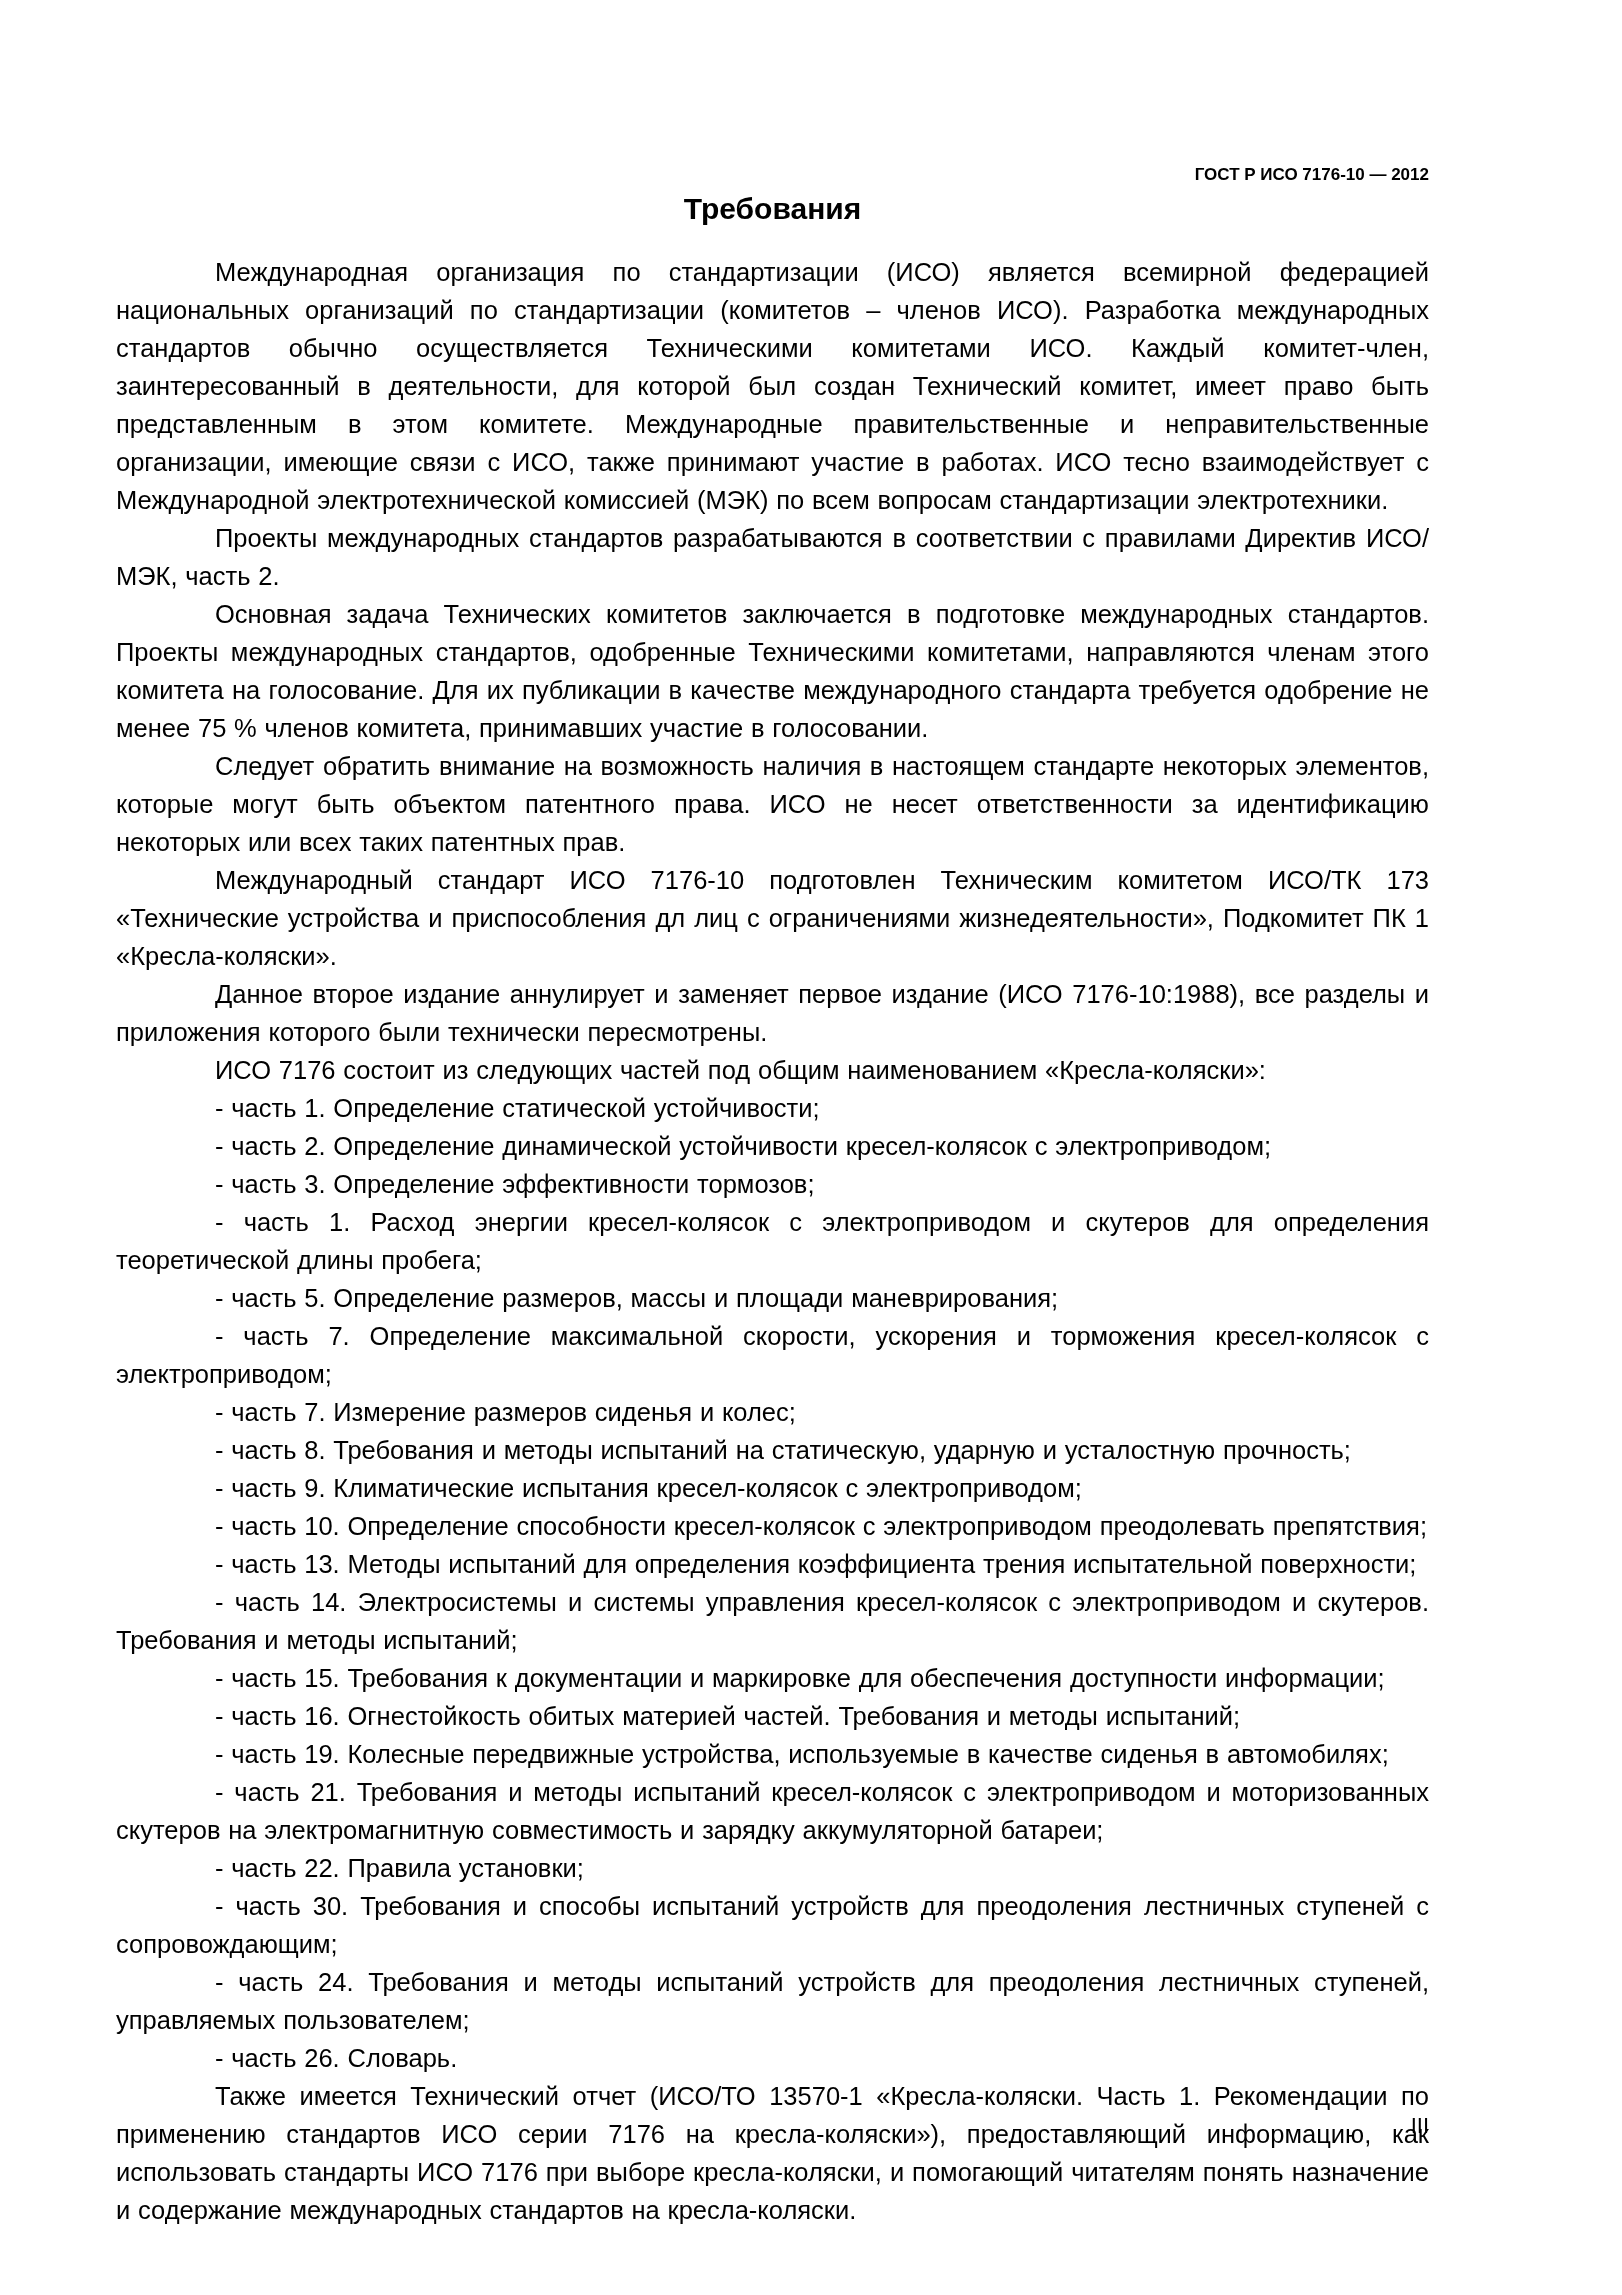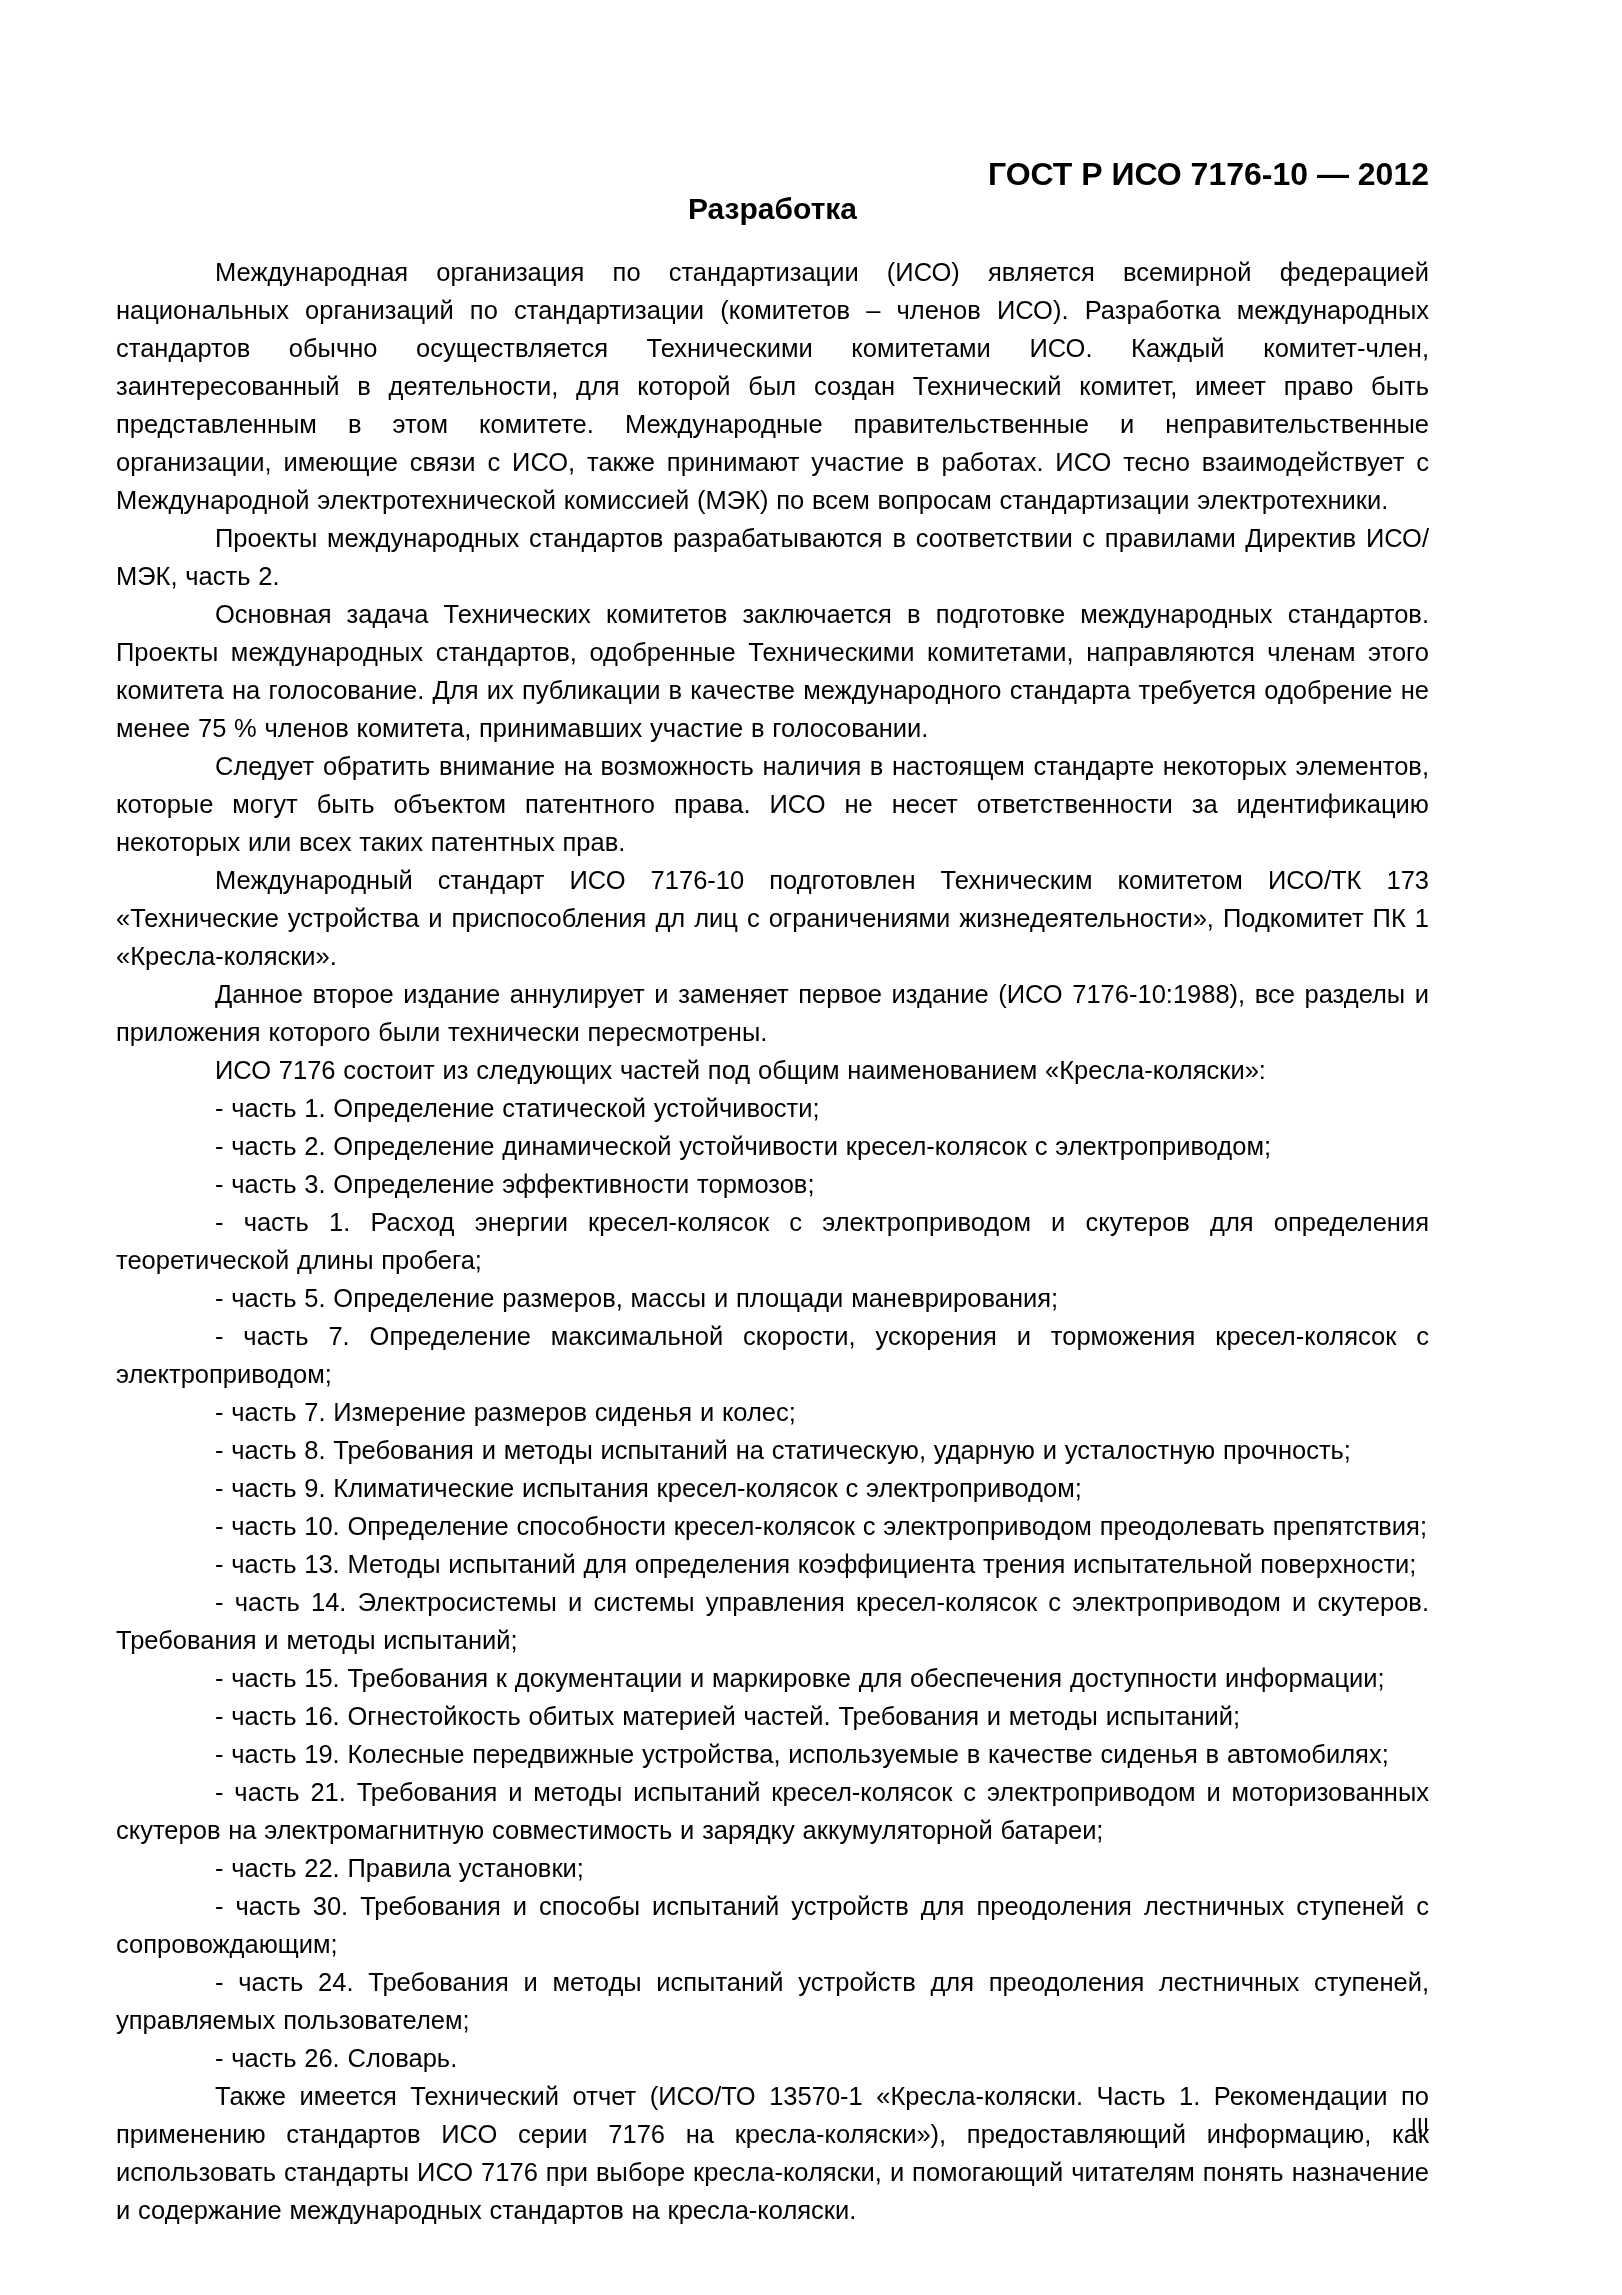--- a/index.html
+++ b/index.html
@@ -15,21 +15,21 @@
     color: #000000;
     font-family: "Liberation Sans", sans-serif;
     overflow: hidden;
   }
   .doc-header {
     position: absolute;
     top: 160px;
     left: 116px;
     right: 194px;
     text-align: right;
-    font-size: 32px;
+    font-size: 17px;
     line-height: 29px;
     font-weight: bold;
     white-space: nowrap;
   }
   .doc-title {
     position: absolute;
     top: 190px;
     left: 116px;
     right: 194px;
     margin: 0;
@@ -63,21 +63,21 @@
     line-height: 29px;
   }
 </style>
 </head>
 <body>
 
 <div class="page">
 
   <div class="doc-header">ГОСТ Р ИСО 7176-10 — 2012</div>
 
-  <h1 class="doc-title">Разработка</h1>
+  <h1 class="doc-title">Требования</h1>
 
   <div class="doc-body">
     <p>Международная организация по стандартизации (ИСО) является всемирной федерацией национальных организаций по стандартизации (комитетов – членов ИСО). Разработка международных стандартов обычно осуществляется Техническими комитетами ИСО. Каждый комитет-член, заинтересованный в деятельности, для которой был создан Технический комитет, имеет право быть представленным в этом комитете. Международные правительственные и неправительственные организации, имеющие связи с ИСО, также принимают участие в работах. ИСО тесно взаимодействует с Международной электротехнической комиссией (МЭК) по всем вопросам стандартизации электротехники.</p>
     <p>Проекты международных стандартов разрабатываются в соответствии с правилами Директив ИСО/МЭК, часть 2.</p>
     <p>Основная задача Технических комитетов заключается в подготовке международных стандартов. Проекты международных стандартов, одобренные Техническими комитетами, направляются членам этого комитета на голосование. Для их публикации в качестве международного стандарта требуется одобрение не менее 75 % членов комитета, принимавших участие в голосовании.</p>
     <p>Следует обратить внимание на возможность наличия в настоящем стандарте некоторых элементов, которые могут быть объектом патентного права. ИСО не несет ответственности за идентификацию некоторых или всех таких патентных прав.</p>
     <p>Международный стандарт ИСО 7176-10 подготовлен Техническим комитетом ИСО/ТК 173 «Технические устройства и приспособления дл лиц с ограничениями жизнедеятельности», Подкомитет ПК 1 «Кресла-коляски».</p>
     <p>Данное второе издание аннулирует и заменяет первое издание (ИСО 7176-10:1988), все разделы и приложения которого были технически пересмотрены.</p>
     <p>ИСО 7176 состоит из следующих частей под общим наименованием «Кресла-коляски»:</p>
     <p>- часть 1. Определение статической устойчивости;</p>

